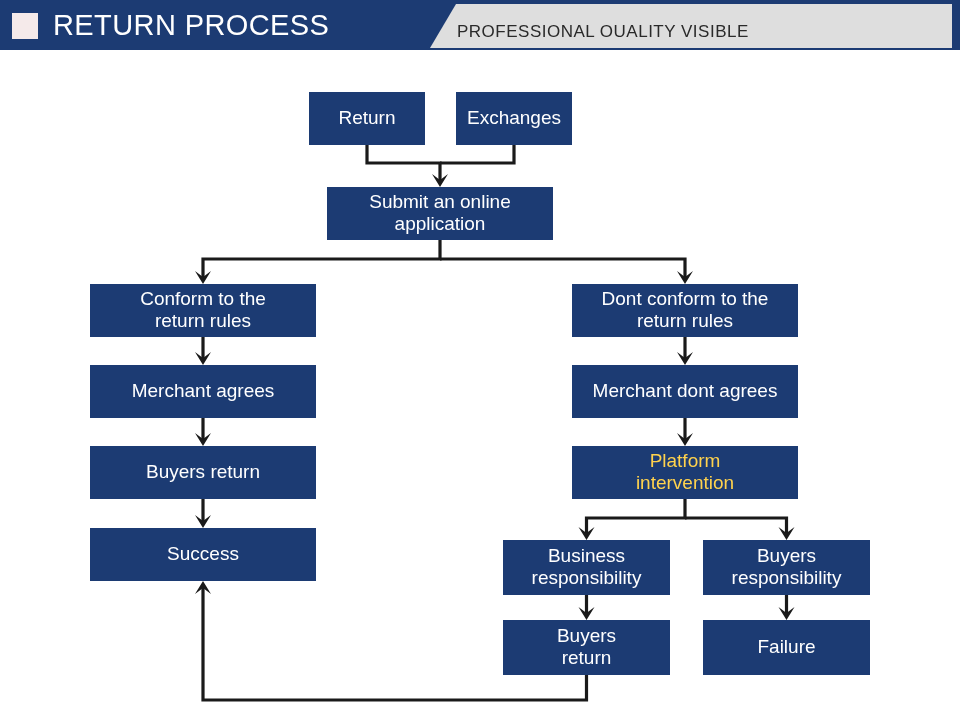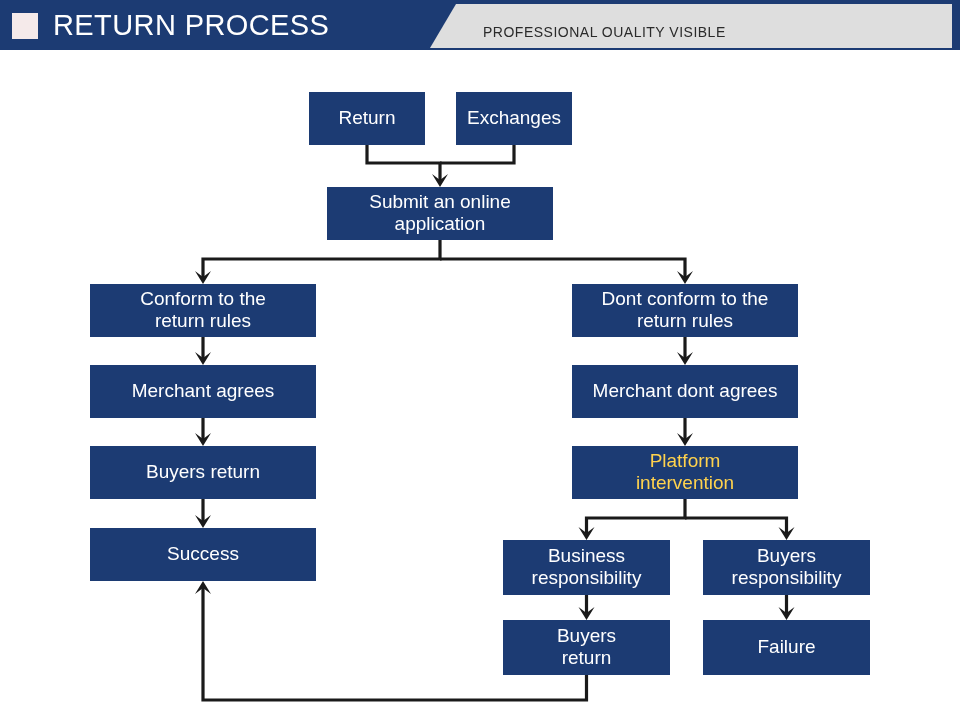--- a/index.html
+++ b/index.html
@@ -45,23 +45,23 @@
     position: absolute;
     left: 53px; top: 6px;
     color: #ffffff;
     font-size: 29px;
     letter-spacing: 0.4px;
     line-height: 39px;
     white-space: nowrap;
   }
   #header-subtitle {
     position: absolute;
-    left: 483px; top: 25px;
+    left: 457px; top: 25px;
     color: #2a2a2a;
-    font-size: 14px;
+    font-size: 17px;
     letter-spacing: 0.5px;
     line-height: 14px;
     white-space: nowrap;
   }
 
   
   #flow {
     position: absolute;
     left: 0; top: 0;
     width: 960px; height: 720px;

